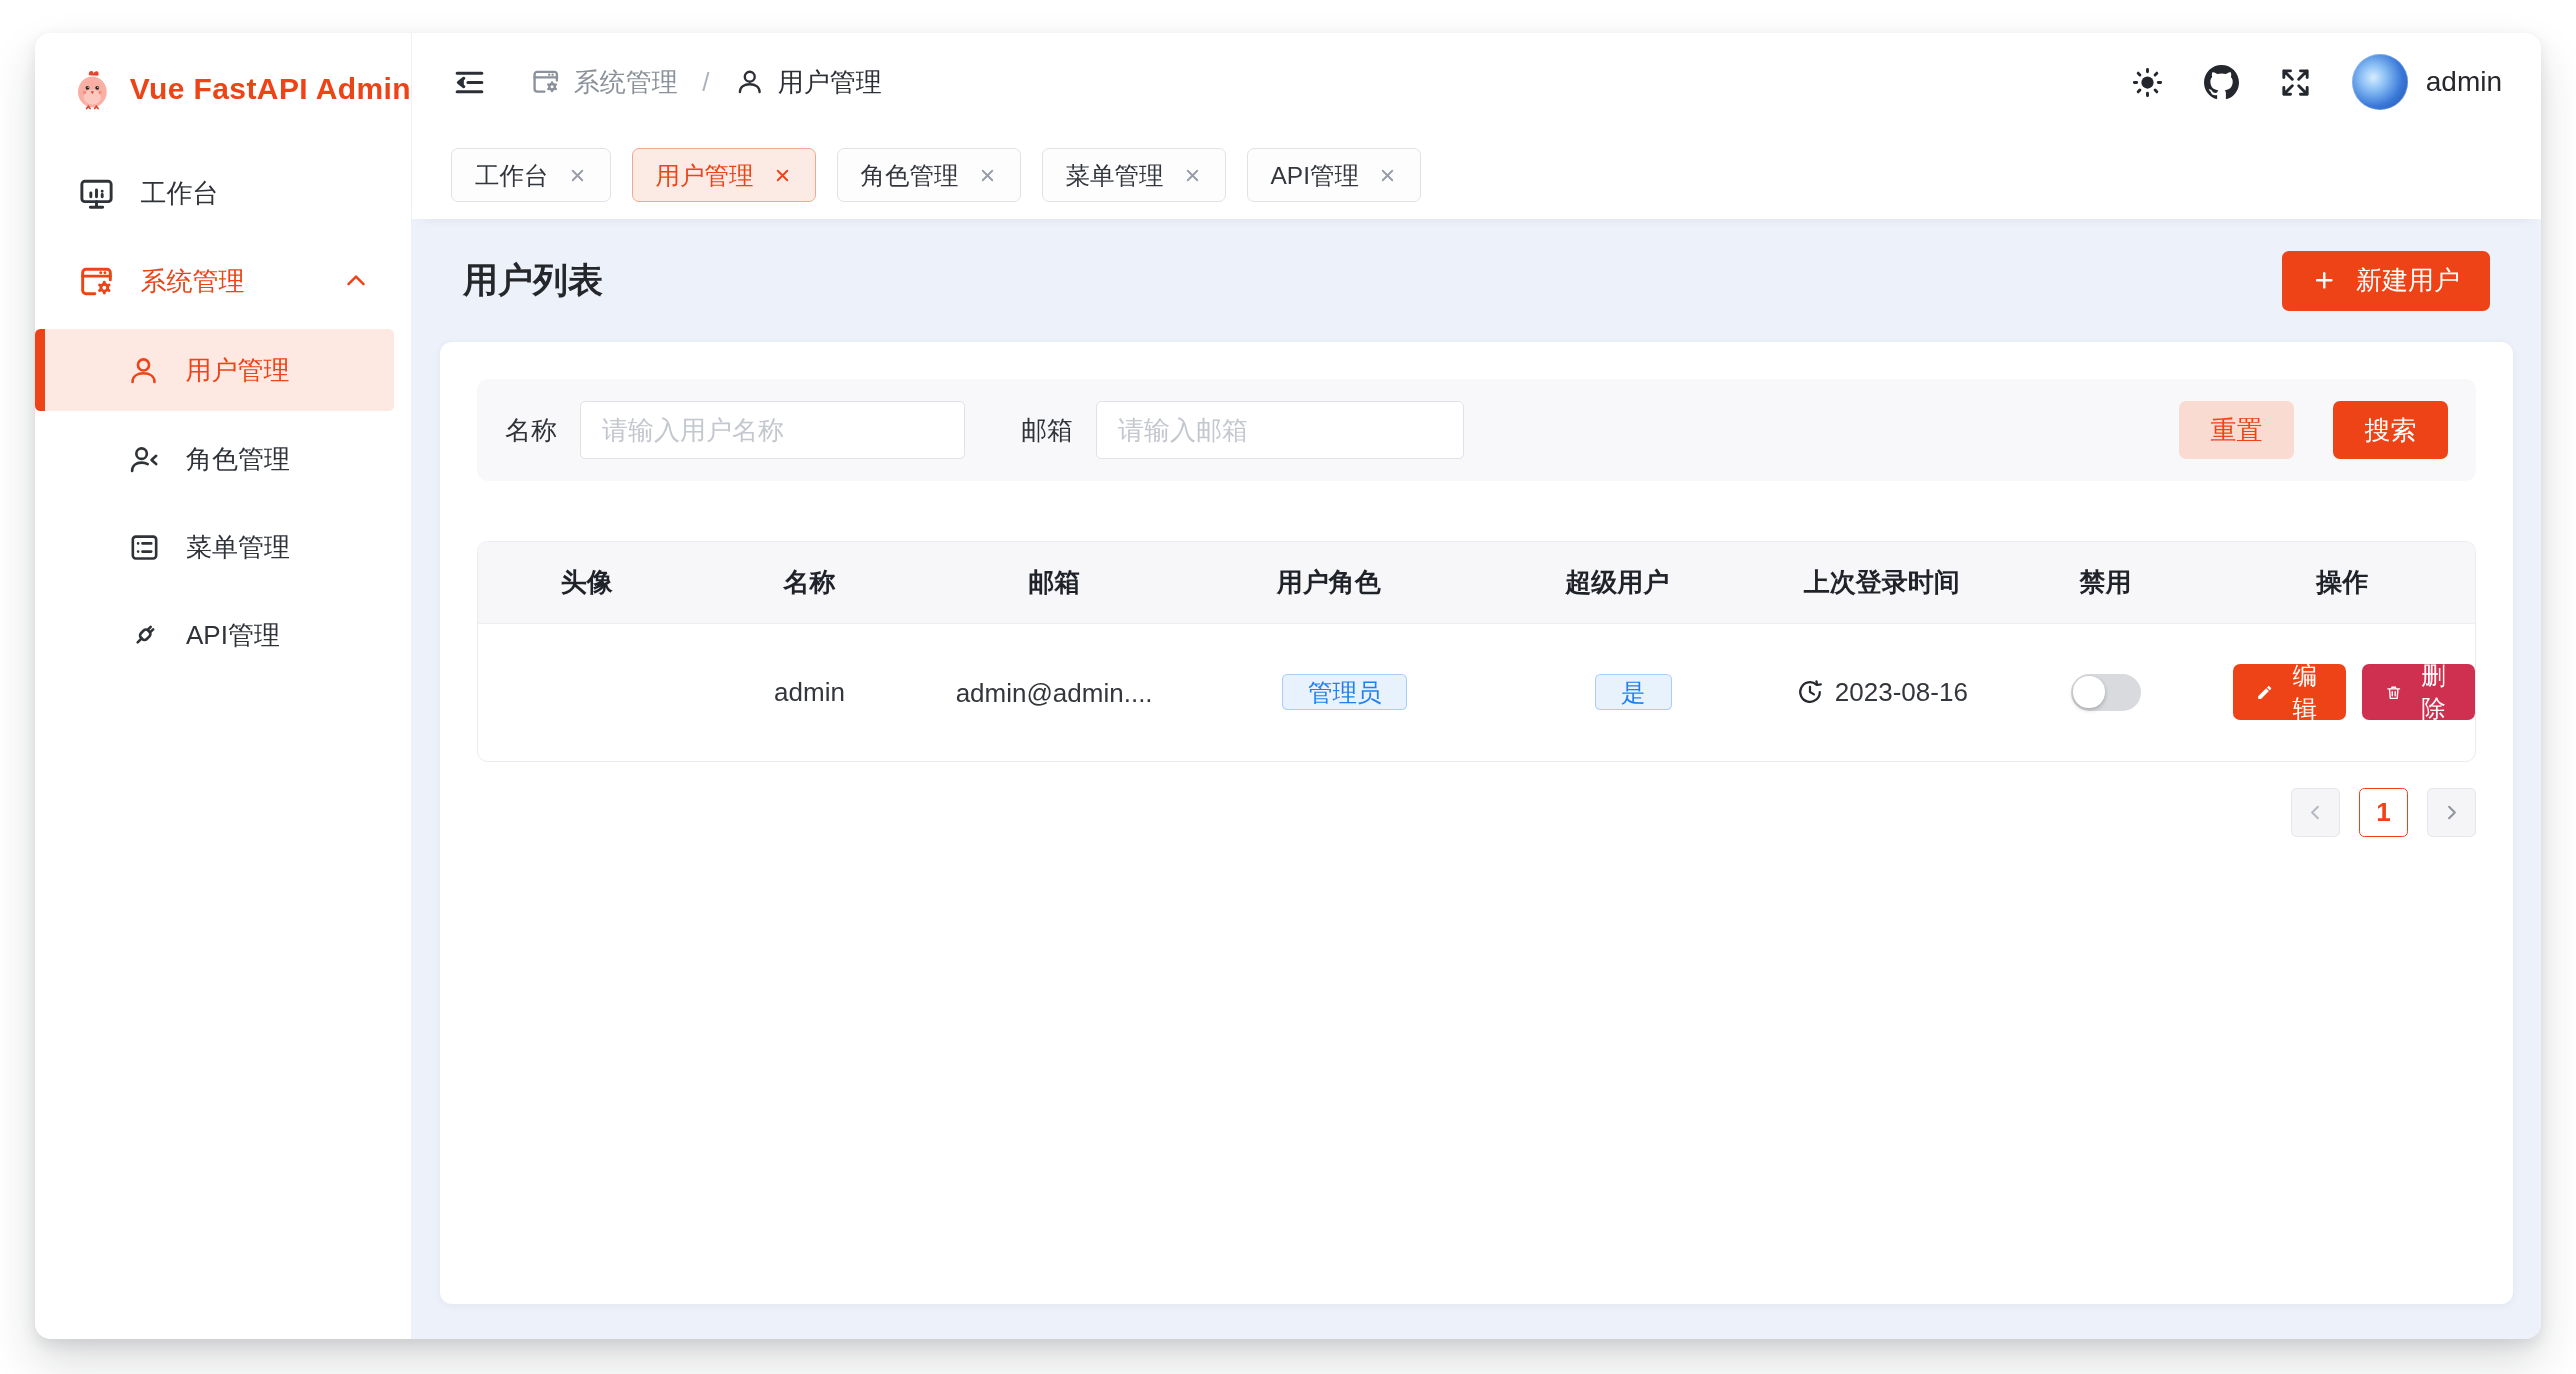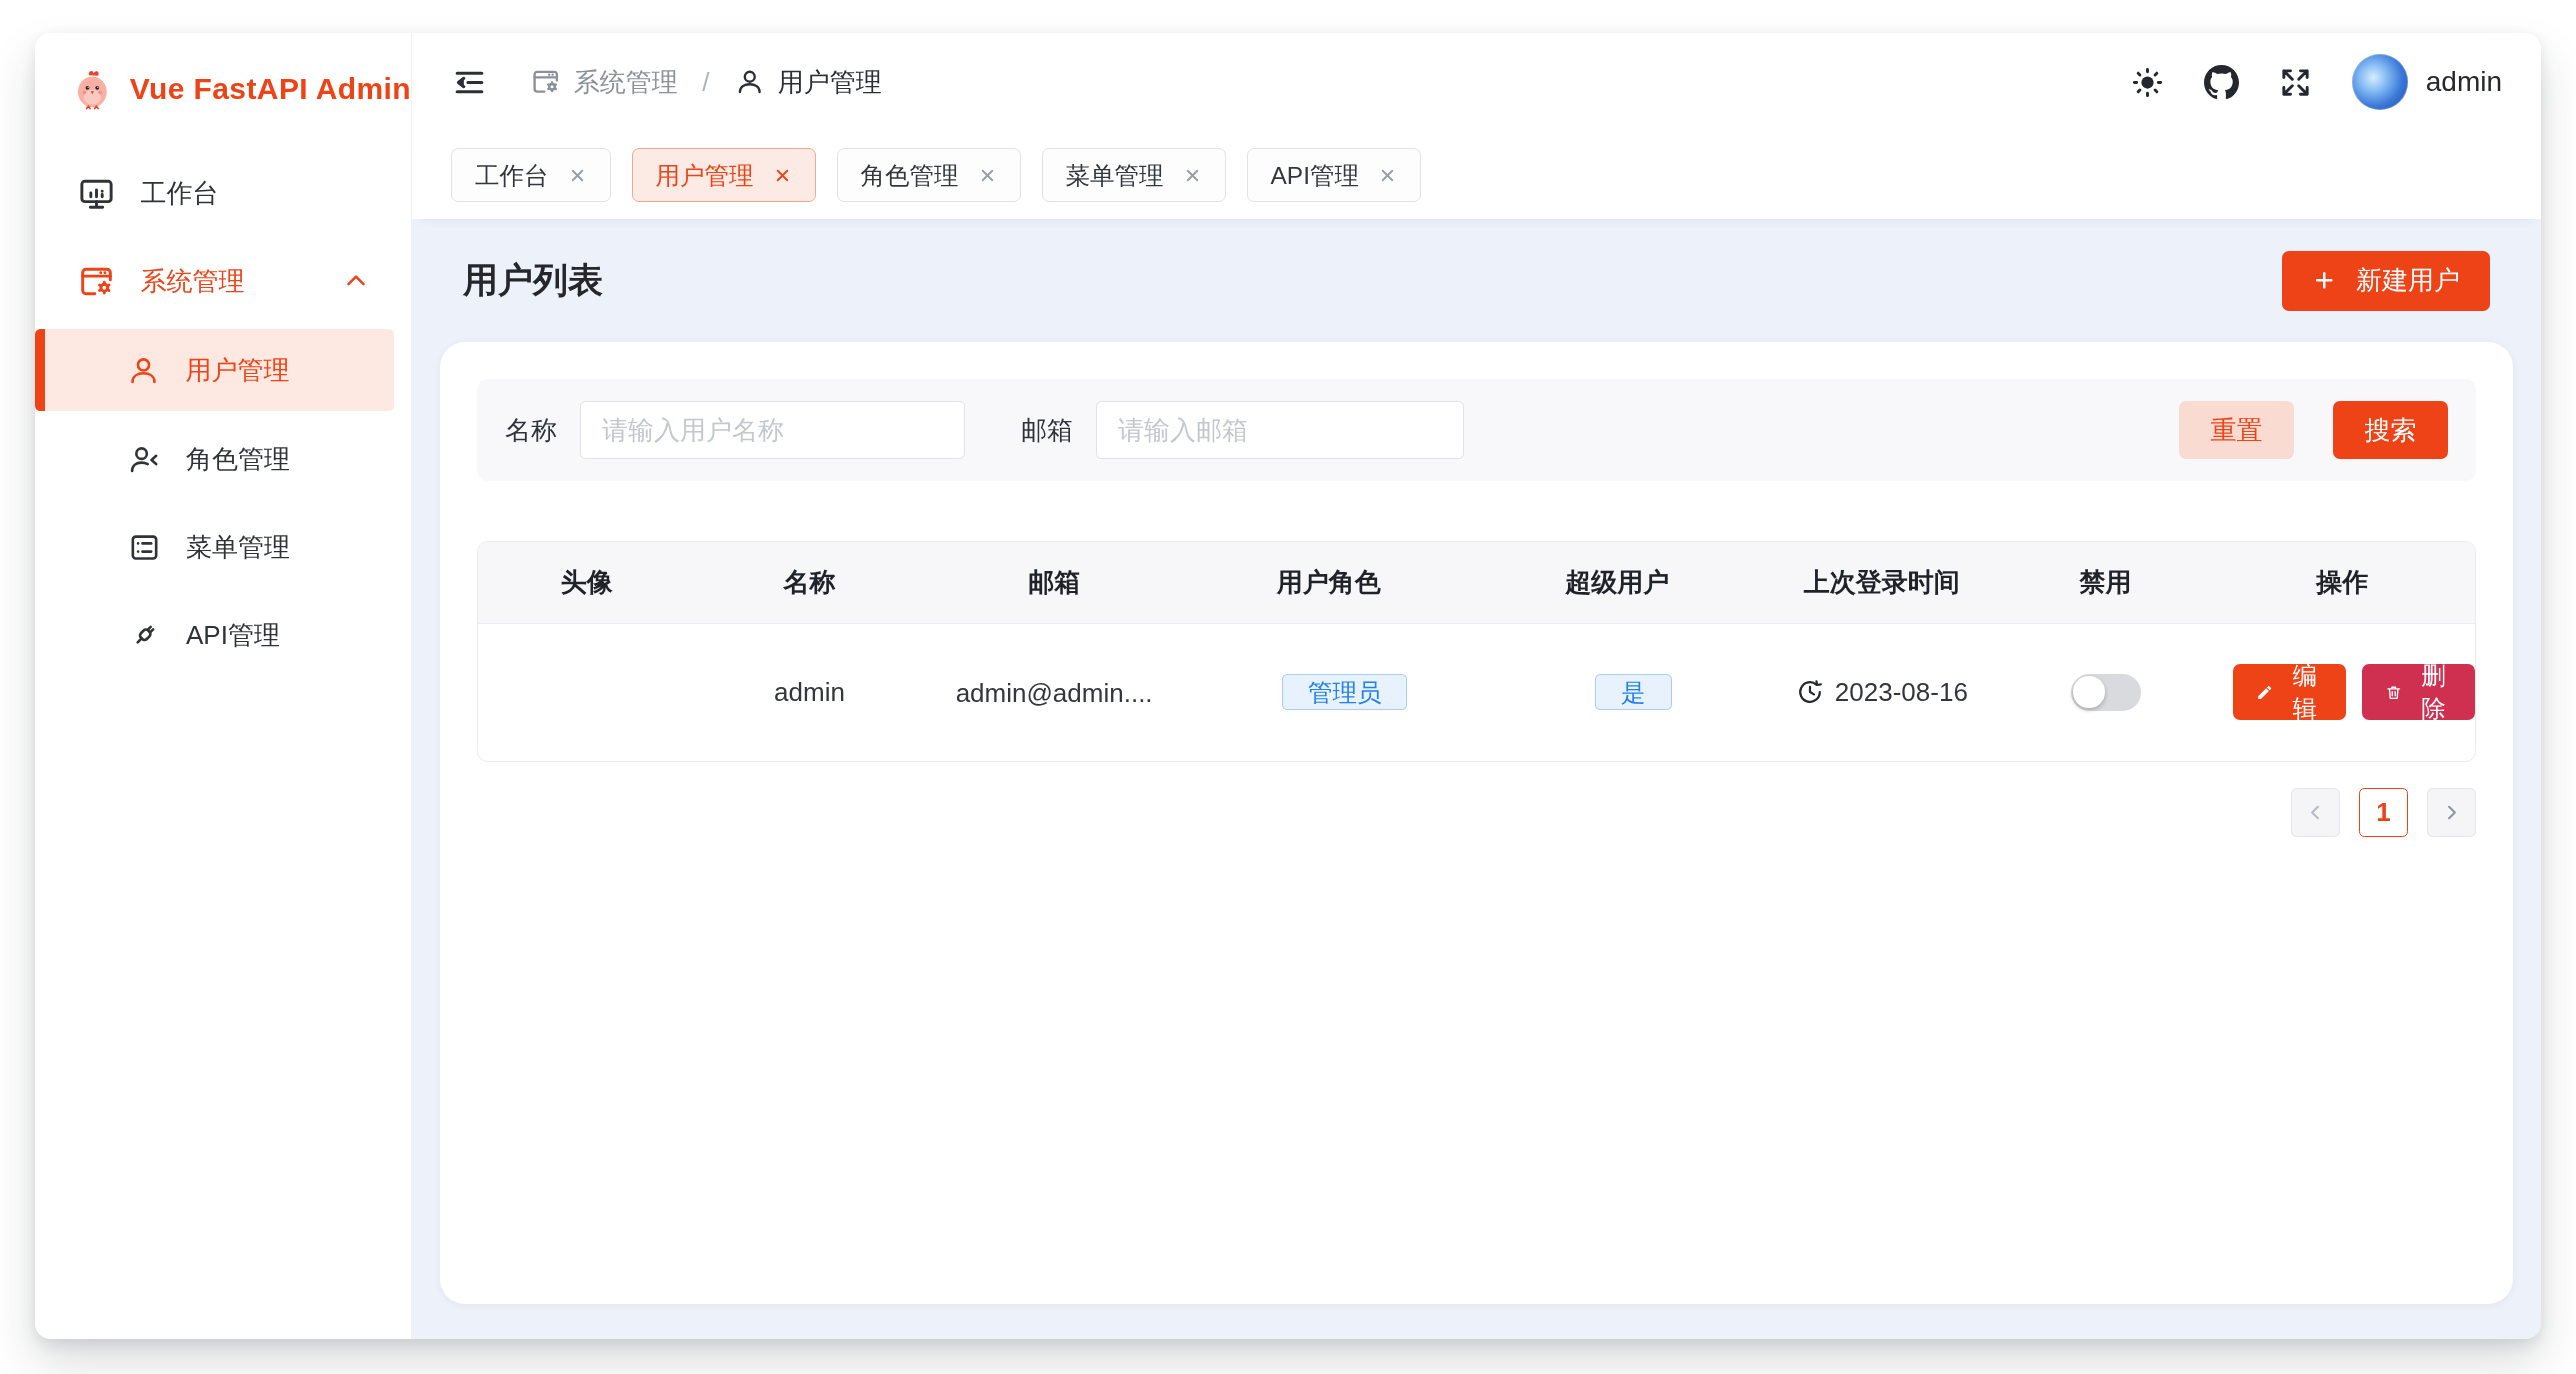--- a/index.html
+++ b/index.html
@@ -57,21 +57,21 @@
   .tab.active{ background:#fcebe5; border-color:#f2a78f; color:var(--primary,#EE4317);}
   .tab.active .x{ color:var(--primary,#EE4317);}
   
   .content{ flex:1; display:flex; flex-direction:column; padding:0 28px; min-height:0;}
   .page-head{ display:flex; align-items:center; justify-content:space-between; padding:0 23px; margin:31.5px 0;}
   .page-title{ font-size:35px; font-weight:600; color:#25272b;}
   .create-btn{ height:60px; display:flex; align-items:center; gap:20px; background:var(--primary,#EE4317);
     color:#fff; border:none; border-radius:7px; padding:0 30px; font-size:26px; cursor:pointer;
     font-family:inherit;margin-left:7px;}
   .create-btn svg{ width:24.5px; height:24.5px;}
-  .card{ flex:1; background:#fff; border-radius:25px; margin-bottom:35px; padding:37px;
+  .card{ flex:1; background:#fff; border-radius:12px; margin-bottom:35px; padding:37px;
     display:flex; flex-direction:column; box-shadow:0 1.8px 8.8px rgba(40,45,60,.05); min-height:0;}
   .filter{ background:#f8f8fa; border-radius:10.5px; min-height:102px; display:flex; align-items:center; padding:0 28px; flex:0 0 auto;}
   .f-label{ font-size:26px; color:#2f3338; margin-right:23px; white-space:nowrap;}
   .f-input{ width:385px; height:58px; border:0.9px solid #dfe1e6; border-radius:5.3px; background:#fff;
     padding:0 21px; font-size:26px; color:#333; outline:none; font-family:inherit;}
   .f-input::placeholder{ color:#c3c7ce;}
   .f-gap{ width:56px; flex:0 0 auto;}
   .filter-spacer{ flex:1;}
   .reset-btn{ height:58px; padding:0 31.5px; border:none; border-radius:7px; background:#fadbd2;
     color:var(--primary,#EE4317); font-size:26px; cursor:pointer; font-family:inherit;}

